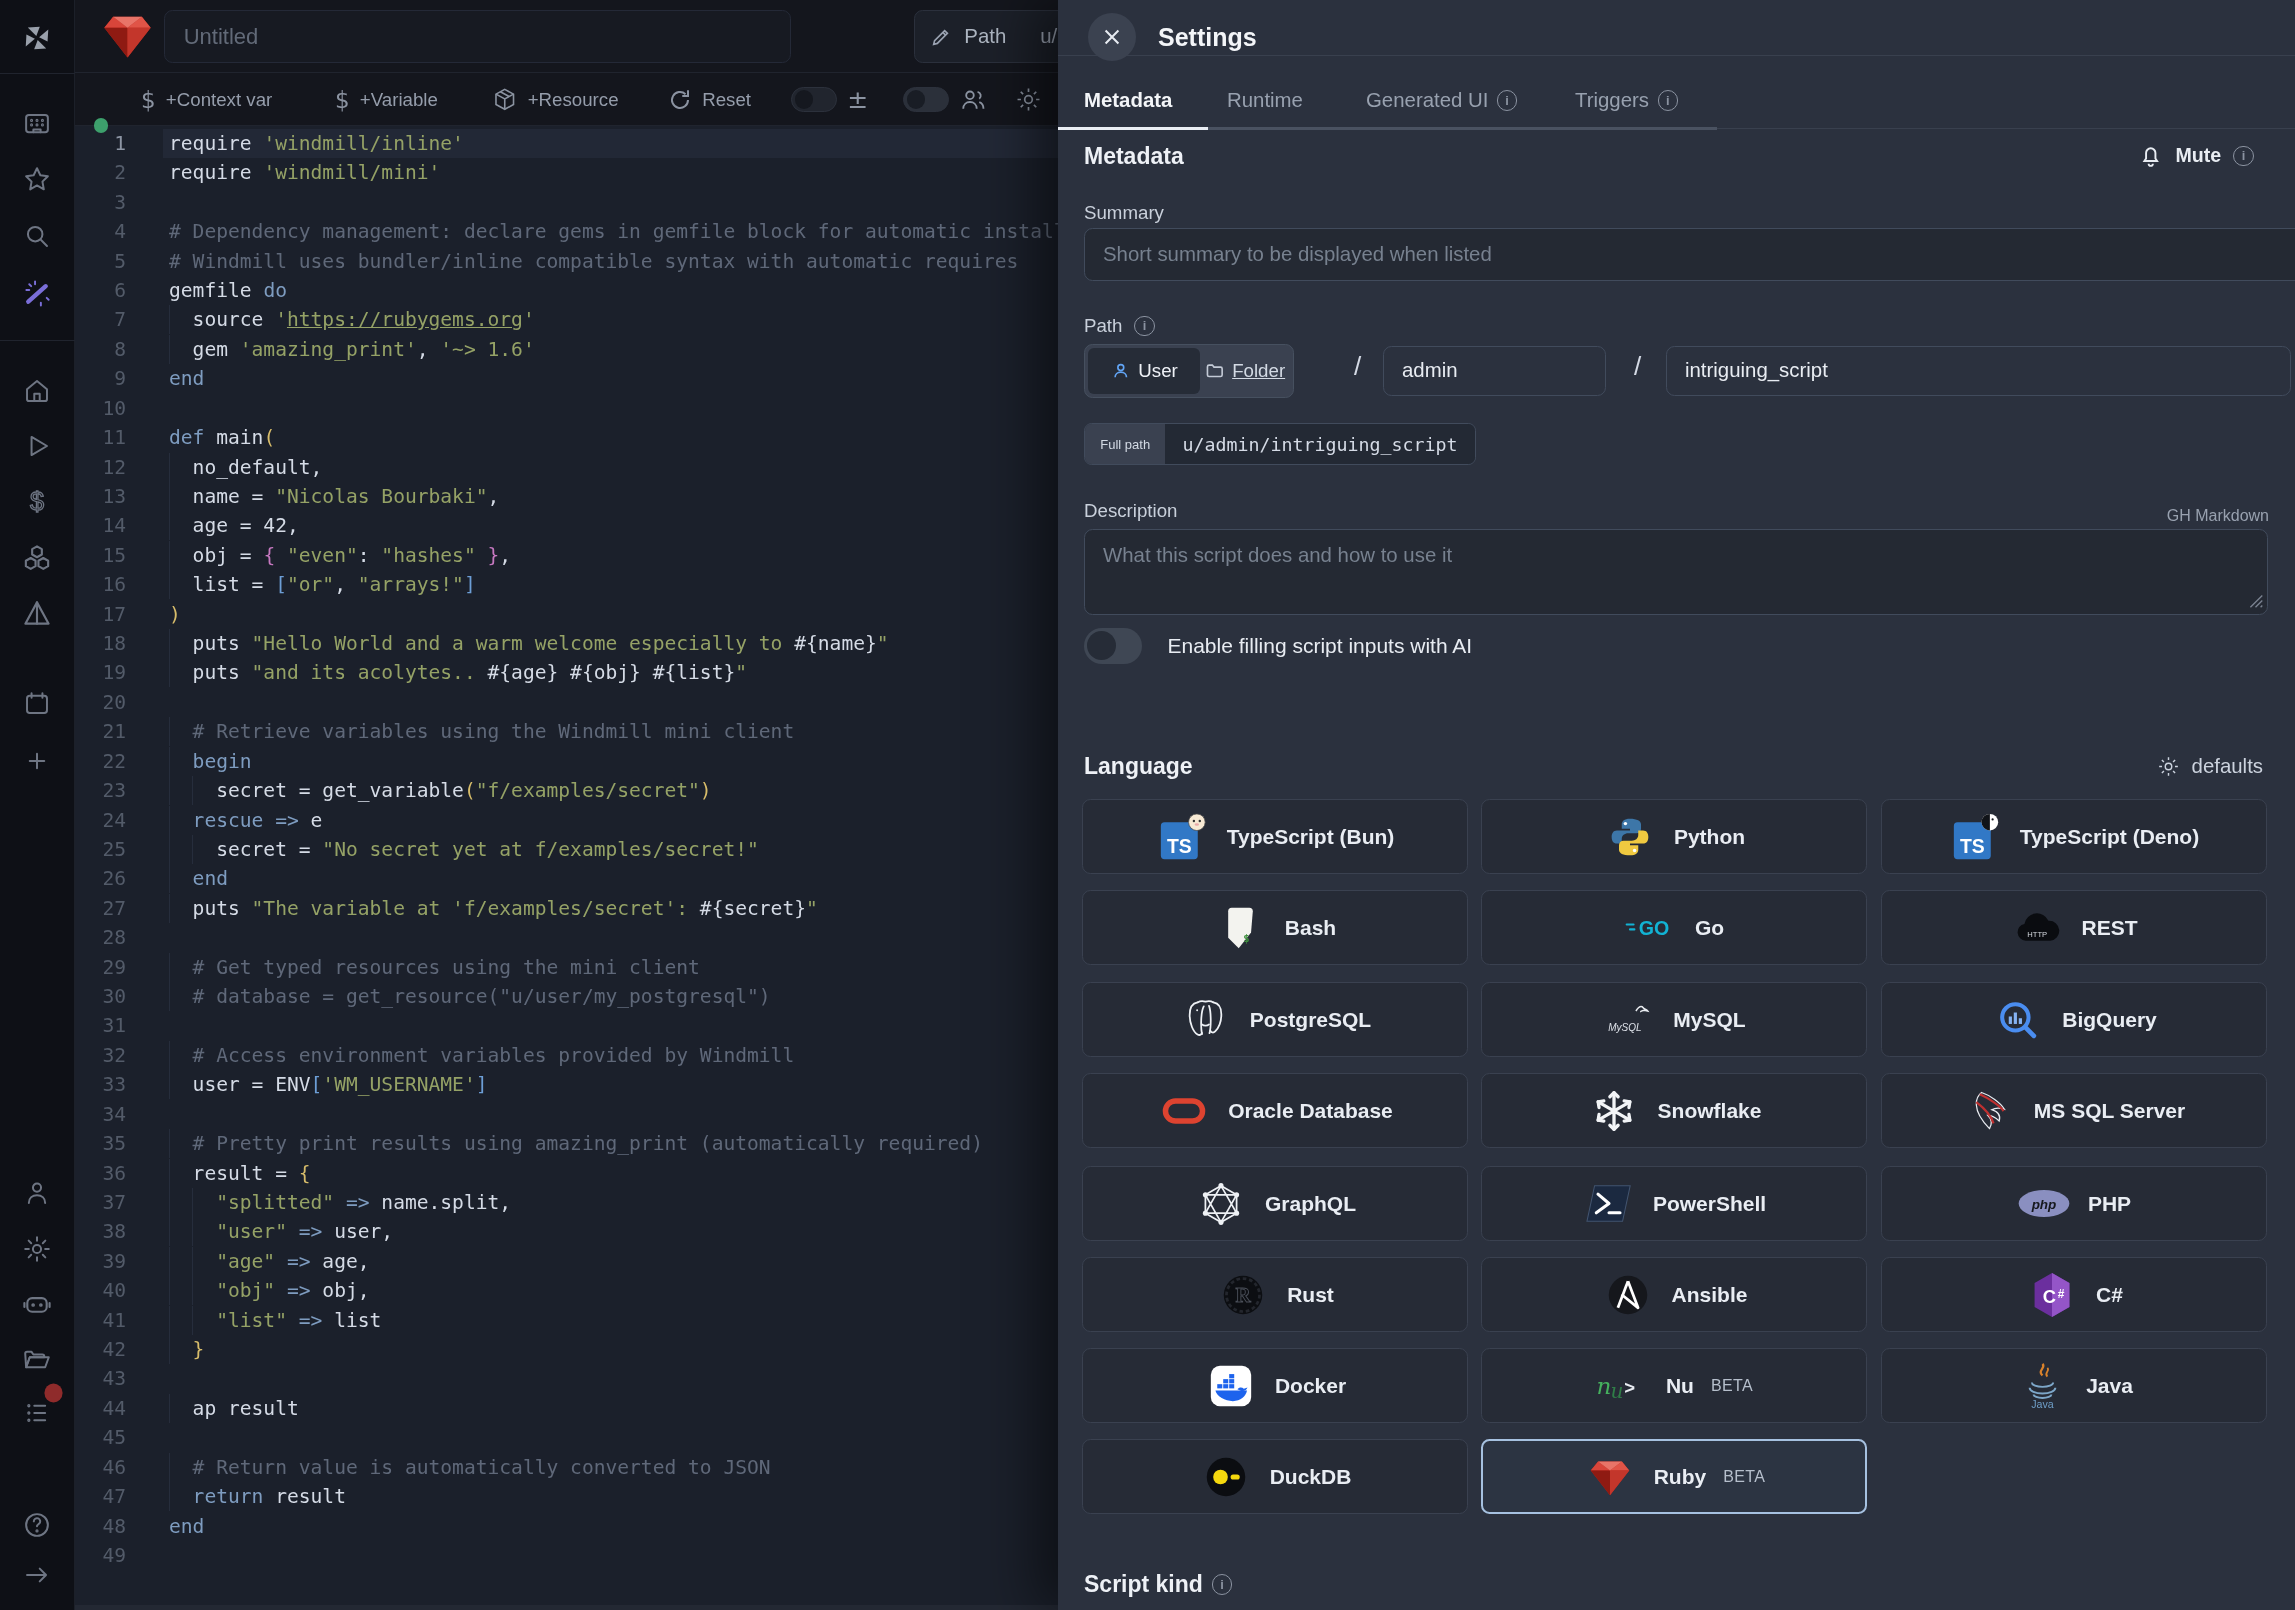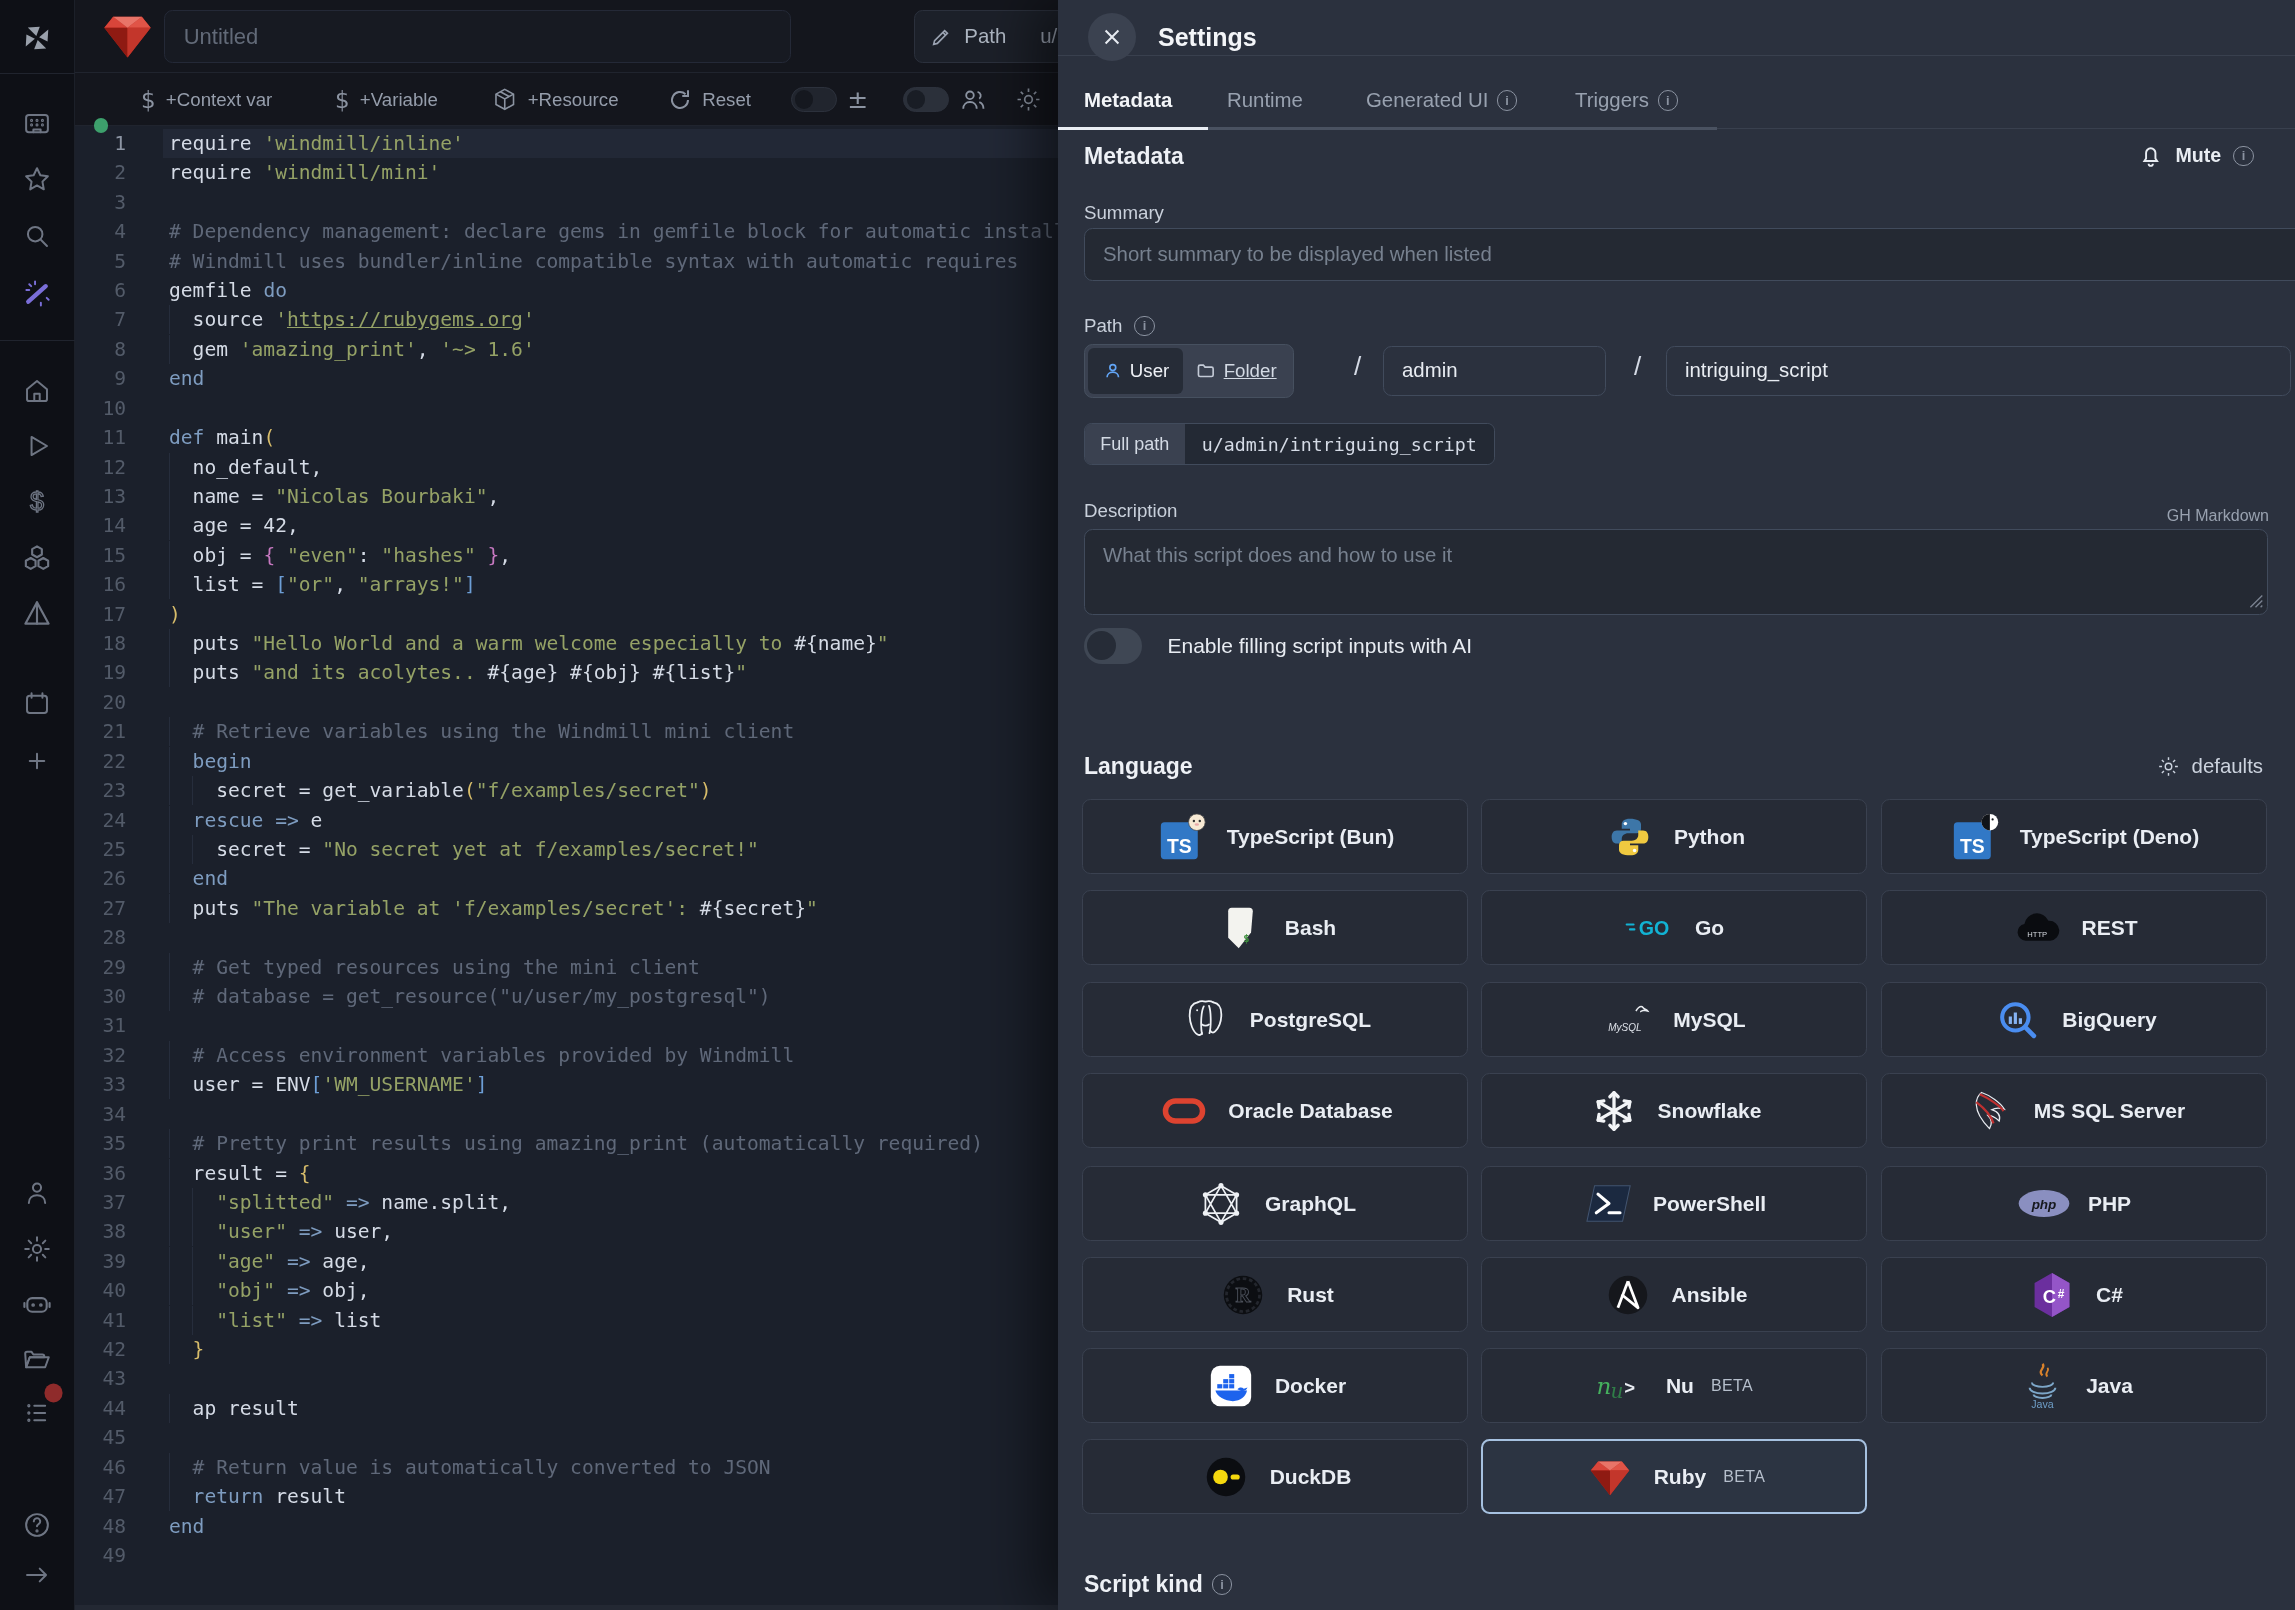--- a/index.html
+++ b/index.html
@@ -61,28 +61,28 @@
   .h2 { position:absolute; font-size:23px; font-weight:bold; color:#eef1f6; }
   .input { position:absolute; background:#242933; border:1.3px solid #414b5c; border-radius:8.5px; display:flex; align-items:center; padding-left:18px; font-size:20.4px; }
   .placeholder { color:#77818f; }
 
   #mute-wrap { position:absolute; left:1080px; top:143px; display:flex; align-items:center; gap:12px; color:#e8ecf2; }
   #mute-wrap .mlabel { font-size:19.6px; font-weight:bold; }
 
   #path-row { position:absolute; left:26px; top:344px; height:54px; }
   #seg-group { position:absolute; left:0; top:0; width:210px; height:54px; background:#3a4150; border:0.9px solid #46505f; border-radius:8.5px; display:flex; padding:3.4px; }
   .seg { display:flex; align-items:center; justify-content:center; gap:7.7px; font-size:18.7px; border-radius:6px; }
-  #seg-user { width:95px; background:#262c37; color:#eef1f6; }
+  #seg-user { width:112px; background:#262c37; color:#eef1f6; }
   #seg-folder { flex:1; color:#d3dae4;text-decoration:underline; }
   .slash { position:absolute; top:6.8px; font-size:26px; color:#d5dbe6; font-weight:300; }
   #owner-input { left:299px; top:1.7px; width:223px; height:50px; background:#2b313e; color:#e8ecf2; }
   #name-input { left:582px; top:1.7px; width:625px; height:50px; background:#2b313e; color:#e8ecf2; }
 
   #fullpath { position:absolute; left:26px; top:423px; height:42px; border:0.9px solid #414b5c; border-radius:7.7px; display:flex; overflow:hidden; }
-  #fullpath .fp-badge { background:#3a4150; display:flex; align-items:center; padding:0 15.3px; font-size:18px; color:#d3dae4; }
+  #fullpath .fp-badge { background:#3a4150; display:flex; align-items:center; padding:0 15.3px; font-size:13px; color:#d3dae4; }
   #fullpath .fp-value { background:#232934; display:flex; align-items:center; padding:0 17px; font-size:18.3px; color:#d5dbe6; font-family:"DejaVu Sans Mono",monospace; }
 
   #gh-md { position:absolute; right:26px; top:507px; font-size:16px; color:#98a1af; }
   #desc-area { left:26px; top:529px; width:1184px; height:86px; align-items:flex-start; padding-top:13.6px; }
   #resize-handle { position:absolute; left:1189px; top:592px; width:17px; height:17px; color:#7a8290; }
 
   #ai-row { position:absolute; left:26px; top:628px; display:flex; align-items:center; }
   #ai-toggle { width:58px; height:36px; border-radius:18px; background:#3f4754; position:relative; }
   #ai-toggle .knob { position:absolute; left:3.4px; top:3.4px; width:29px; height:29px; border-radius:50%; background:#262c37; }
   #ai-label { margin-left:25.5px; font-size:21px; color:#e8ecf2; }

